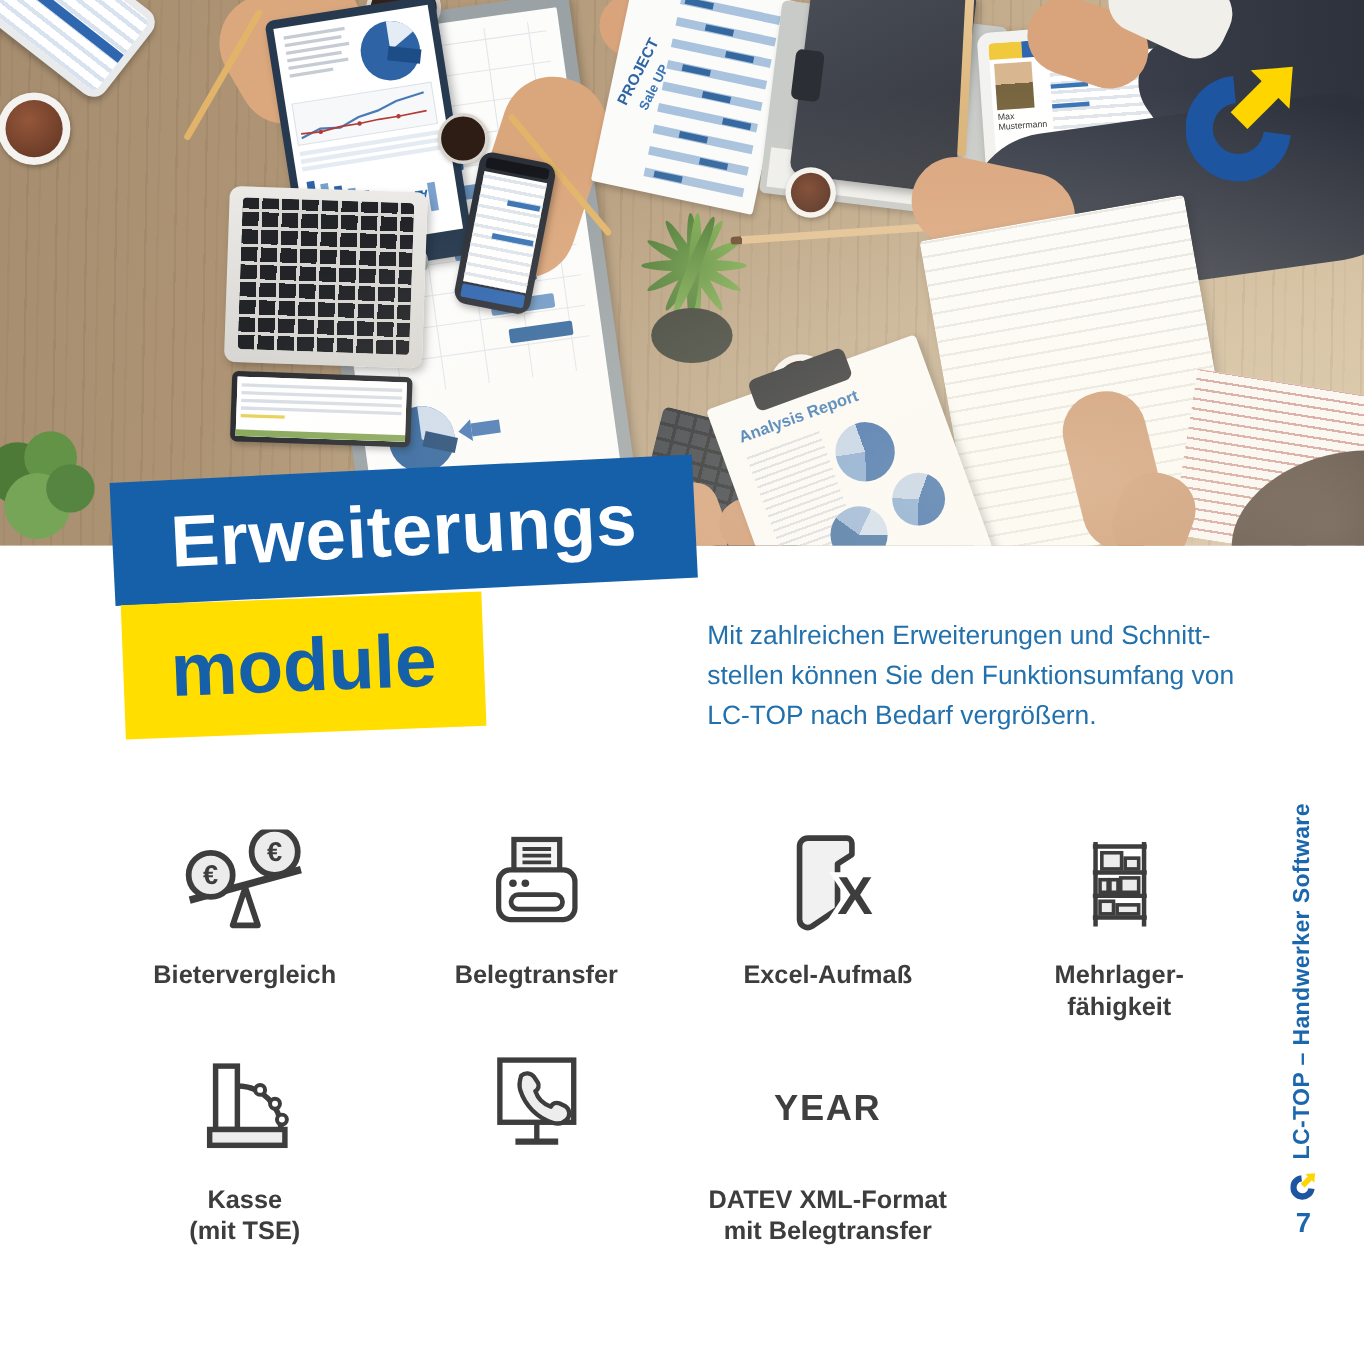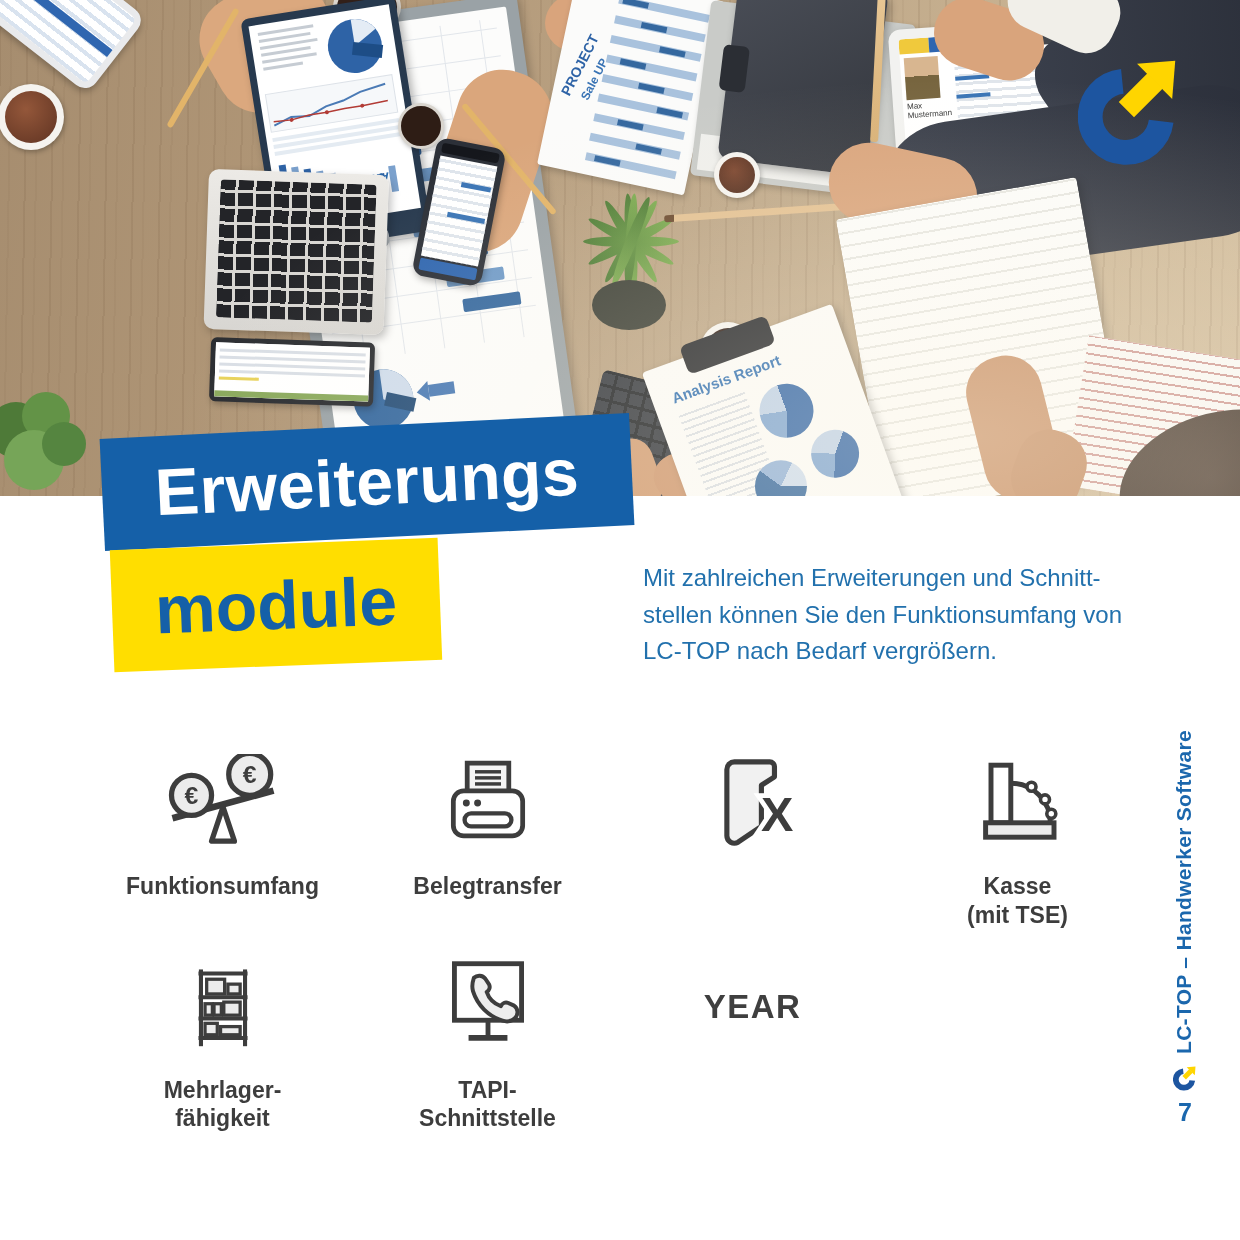--- a/index.html
+++ b/index.html
@@ -479,21 +479,21 @@
       <div class="icon-box">
         <svg width="124" height="98" viewBox="0 0 130 100">
           <line x1="12" y1="66" x2="118" y2="37" stroke="#3d3d3d" stroke-width="7"></line>
           <path d="M65,54 L53,90 L77,90 Z" fill="#ffffff" stroke="#3d3d3d" stroke-width="5.5" stroke-linejoin="round"></path>
           <circle cx="32" cy="42" r="21" fill="#ececec" stroke="#3d3d3d" stroke-width="5.5"></circle>
           <circle cx="93" cy="20" r="22" fill="#ececec" stroke="#3d3d3d" stroke-width="5.5"></circle>
           <text x="32" y="51" text-anchor="middle" font-size="26" font-weight="bold" fill="#3d3d3d">€</text>
           <text x="93" y="29" text-anchor="middle" font-size="26" font-weight="bold" fill="#3d3d3d">€</text>
         </svg>
       </div>
-      <div class="module-label">Funktionsumfang</div>
+      <div class="module-label">Bietervergleich</div>
     </div>
 
     <div class="module">
       <div class="icon-box">
         <svg width="104" height="92" viewBox="0 0 120 100">
           <rect x="36" y="4" width="48" height="36" fill="#f4f4f4" stroke="#3d3d3d" stroke-width="5.5"></rect>
           <g stroke="#3d3d3d" stroke-width="4">
             <line x1="45" y1="14" x2="75" y2="14"></line>
               <line x1="45" y1="21" x2="75" y2="21"></line>
             <line x1="45" y1="28" x2="75" y2="28"></line>
@@ -507,35 +507,21 @@
       <div class="module-label">Belegtransfer</div>
     </div>
 
     <div class="module">
       <div class="icon-box">
         <svg width="112" height="94" viewBox="0 0 120 100">
           <path d="M40,6 h38 a5,5 0 0 1 5,5 v11 l-14,9 v44 l-25,17 a8,8 0 0 1 -12,-7 V14 a8,8 0 0 1 8,-8 z" fill="#f1f1f1" stroke="#3d3d3d" stroke-width="5.5" stroke-linejoin="round"></path>
           <text x="86" y="80" text-anchor="middle" font-size="52" font-weight="bold" fill="#3d3d3d" stroke="#ffffff" stroke-width="10" paint-order="stroke">X</text>
         </svg>
       </div>
-    </div>
-
-    <div class="module">
-      <div class="icon-box">
-        <svg width="110" height="90" viewBox="0 0 120 100">
-          <rect x="30" y="8" width="22" height="64" fill="#ffffff" stroke="#3d3d3d" stroke-width="5.5"></rect>
-          <path d="M52,28 A44,44 0 0 1 96,72" fill="none" stroke="#3d3d3d" stroke-width="5.5"></path>
-          <circle cx="75" cy="32" r="5" fill="#ffffff" stroke="#3d3d3d" stroke-width="4"></circle>
-          <circle cx="90" cy="46" r="5" fill="#ffffff" stroke="#3d3d3d" stroke-width="4"></circle>
-          <circle cx="97" cy="62" r="5" fill="#ffffff" stroke="#3d3d3d" stroke-width="4"></circle>
-          <rect x="24" y="72" width="76" height="16" fill="#ececec" stroke="#3d3d3d" stroke-width="5.5"></rect>
-        </svg>
-      </div>
-      <div class="module-label">Kasse
-(mit TSE)</div>
+      <div class="module-label">Excel-Aufmaß</div>
     </div>
 
     <div class="module">
       <div class="icon-box">
         <svg width="98" height="98" viewBox="0 0 120 100">
           <g stroke="#3d3d3d" stroke-width="5">
             <line x1="33" y1="4" x2="33" y2="98"></line>
               <line x1="87" y1="4" x2="87" y2="98"></line>
             <line x1="30" y1="9" x2="90" y2="9"></line>
               <line x1="30" y1="38" x2="90" y2="38"></line>
@@ -550,40 +536,55 @@
             <rect x="61" y="44" width="20" height="16"></rect>
             <rect x="38" y="70" width="15" height="14"></rect>
               <rect x="57" y="74" width="24" height="10"></rect>
           </g>
         </svg>
       </div>
       <div class="module-label">Mehrlager-
 fähigkeit</div>
     </div>
 
+    <div class="module">
+      <div class="icon-box">
+        <svg width="110" height="90" viewBox="0 0 120 100">
+          <rect x="30" y="8" width="22" height="64" fill="#ffffff" stroke="#3d3d3d" stroke-width="5.5"></rect>
+          <path d="M52,28 A44,44 0 0 1 96,72" fill="none" stroke="#3d3d3d" stroke-width="5.5"></path>
+          <circle cx="75" cy="32" r="5" fill="#ffffff" stroke="#3d3d3d" stroke-width="4"></circle>
+          <circle cx="90" cy="46" r="5" fill="#ffffff" stroke="#3d3d3d" stroke-width="4"></circle>
+          <circle cx="97" cy="62" r="5" fill="#ffffff" stroke="#3d3d3d" stroke-width="4"></circle>
+          <rect x="24" y="72" width="76" height="16" fill="#ececec" stroke="#3d3d3d" stroke-width="5.5"></rect>
+        </svg>
+      </div>
+      <div class="module-label">Kasse
+(mit TSE)</div>
+    </div>
+
 
     <div class="module">
       <div class="icon-box">
         <svg width="106" height="100" viewBox="0 0 120 110">
           <rect x="22" y="6" width="76" height="64" fill="#ffffff" stroke="#3d3d3d" stroke-width="5.5"></rect>
           <line x1="60" y1="70" x2="60" y2="90" stroke="#3d3d3d" stroke-width="5.5"></line>
           <line x1="38" y1="90" x2="82" y2="90" stroke="#3d3d3d" stroke-width="6.5"></line>
           <path d="M44,22 a9,9 0 0 1 13,1 l4,6 a6.5,6.5 0 0 1 -2.5,9 c2.5,7.5 8.5,13.5 16,16
                    a6.5,6.5 0 0 1 8.5,-3.5 l6.5,3 a9,9 0 0 1 1,14 c-3.5,3.5 -9,4.5 -14,3
                    c-16,-5 -28.5,-17.5 -33.5,-33.5 c-1.5,-5 -0.5,-10.5 1,-15 z" fill="#ededed" stroke="#3d3d3d" stroke-width="4.5" stroke-linejoin="round"></path>
         </svg>
       </div>
-      <div class="module-label">TAPI-
-Schnittstelle</div>
     </div>
 
     <div class="module">
       <div class="icon-box">
         <div class="datev-text">YEAR</div>
       </div>
+      <div class="module-label">DATEV XML-Format
+mit Belegtransfer</div>
     </div>
 
   </div>
 
   <div class="sidebar-vertical">LC-TOP – Handwerker Software</div>
   <svg class="logo-small" viewBox="0 0 100 112">
     <path d="M41,29 A33,33 0 1 0 77,66" fill="none" stroke="#1d55a0" stroke-width="23"></path>
     <g transform="translate(66,34) rotate(45)">
       <path d="M0,-34 L23,-7 L-23,-7 Z" fill="#ffd500"></path>
       <rect x="-10" y="-8" width="20" height="38" fill="#ffd500"></rect>

